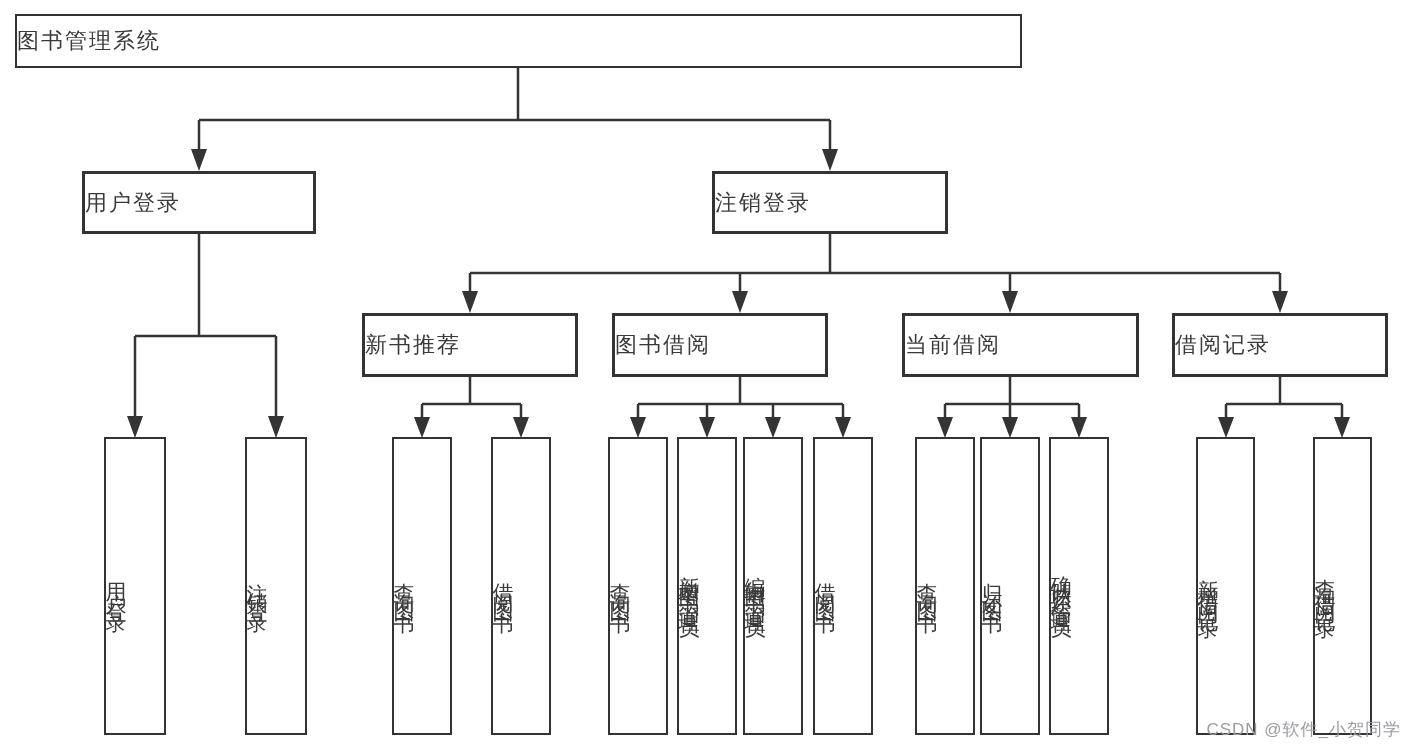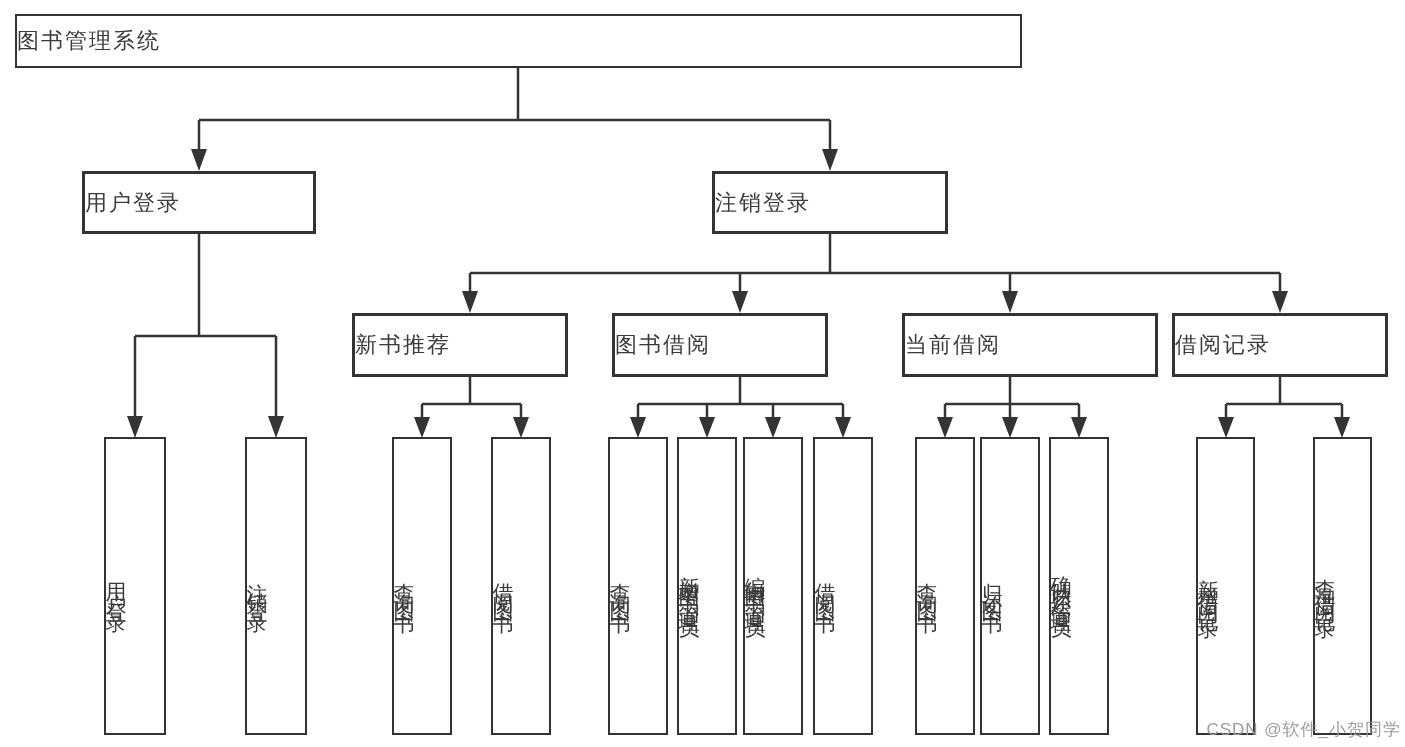--- a/index.html
+++ b/index.html
@@ -117,27 +117,27 @@
     <span>图书管理系统</span>
   </div>
 
   <div class="node h-node" style="left:82px; top:171px; width:234px; height:63px;">
     <span>用户登录</span>
   </div>
   <div class="node h-node" style="left:712px; top:171px; width:236px; height:63px;">
     <span>注销登录</span>
   </div>
 
-  <div class="node h-node" style="left:352px; top:313px; width:216px; height:64px;">
+  <div class="node h-node" style="left:362px; top:313px; width:216px; height:64px;">
     <span>新书推荐</span>
   </div>
   <div class="node h-node" style="left:612px; top:313px; width:216px; height:64px;">
     <span>图书借阅</span>
   </div>
-  <div class="node h-node" style="left:902px; top:313px; width:256px; height:64px;">
+  <div class="node h-node" style="left:902px; top:313px; width:237px; height:64px;">
     <span>当前借阅</span>
   </div>
   <div class="node h-node" style="left:1172px; top:313px; width:216px; height:64px;">
     <span>借阅记录</span>
   </div>
 
   <div class="node v-node" style="left:104px; top:437px; width:62px; height:298px;">
     <span class="vtext">用户登录</span>
   </div>
   <div class="node v-node" style="left:245px; top:437px; width:62px; height:298px;">

